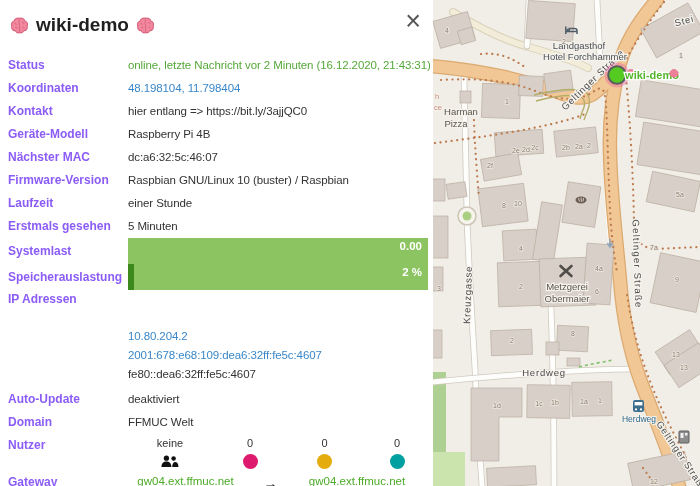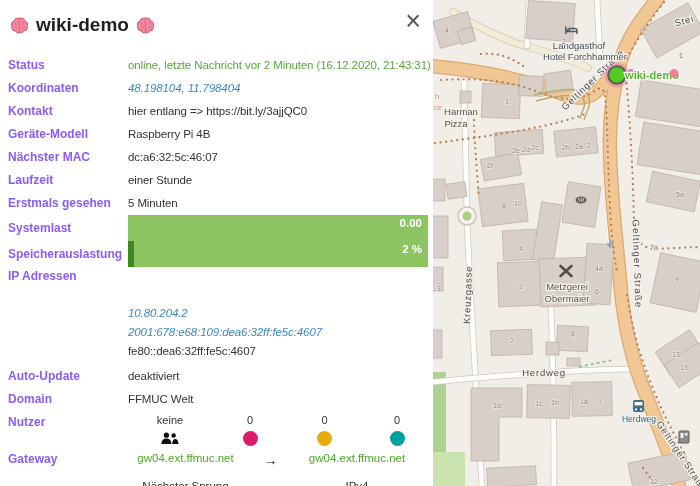--- a/index.html
+++ b/index.html
@@ -13,21 +13,21 @@
   .panel-title{font-size:19px;font-weight:bold;color:#1f1f1f;margin:0;}
   .brain-lg{width:19px;height:17px;flex:none;}
   .close-btn{position:absolute;top:8px;right:12px;font-size:27px;line-height:26px;
              color:#555;cursor:pointer;font-weight:400;z-index:3;}
 
   .row{display:grid;grid-template-columns:120px 1fr;align-items:center;min-height:23px;}
   .row.top{align-items:start;}
   .label{font-weight:bold;font-size:12px;color:#8b5cf6;line-height:15px;}
   .value{font-size:11.5px;color:#333;letter-spacing:-0.1px;white-space:nowrap;line-height:15px;}
   .green{color:#56a83a;}
-  a.blue{color:#3a87c8;text-decoration:none;font-style:italic;}
+  a.blue{color:#3a87c8;text-decoration:none;}
   a.gwlink{color:#4cab28;text-decoration:none;font-size:11.5px;}
 
   .bar{height:26px;background:#8cc462;position:relative;margin-right:5px;}
   .bar .fill{position:absolute;left:0;top:0;bottom:0;background:#3c8a1e;}
   .bar .barval{position:absolute;right:6px;top:0;color:#fff;font-weight:bold;
                font-size:11.5px;line-height:17px;}
 
   .ip-lines{display:flex;flex-direction:column;margin-top:37px;}
   .ip-lines .value{line-height:19px;}
   .row.ip-row{margin-bottom:2px;}
@@ -117,20 +117,24 @@
     <div class="row">
       <div class="label">Geräte-Modell</div>
       <div class="value">Raspberry Pi 4B</div>
     </div>
 
     <div class="row">
       <div class="label">Nächster MAC</div>
       <div class="value">dc:a6:32:5c:46:07</div>
     </div>
 
+    <div class="row">
+      <div class="label">Firmware-Version</div>
+      <div class="value">Raspbian GNU/Linux 10 (buster) / Raspbian</div>
+    </div>
 
     <div class="row">
       <div class="label">Laufzeit</div>
       <div class="value">einer Stunde</div>
     </div>
 
     <div class="row">
       <div class="label">Erstmals gesehen</div>
       <div class="value">5 Minuten</div>
     </div>

